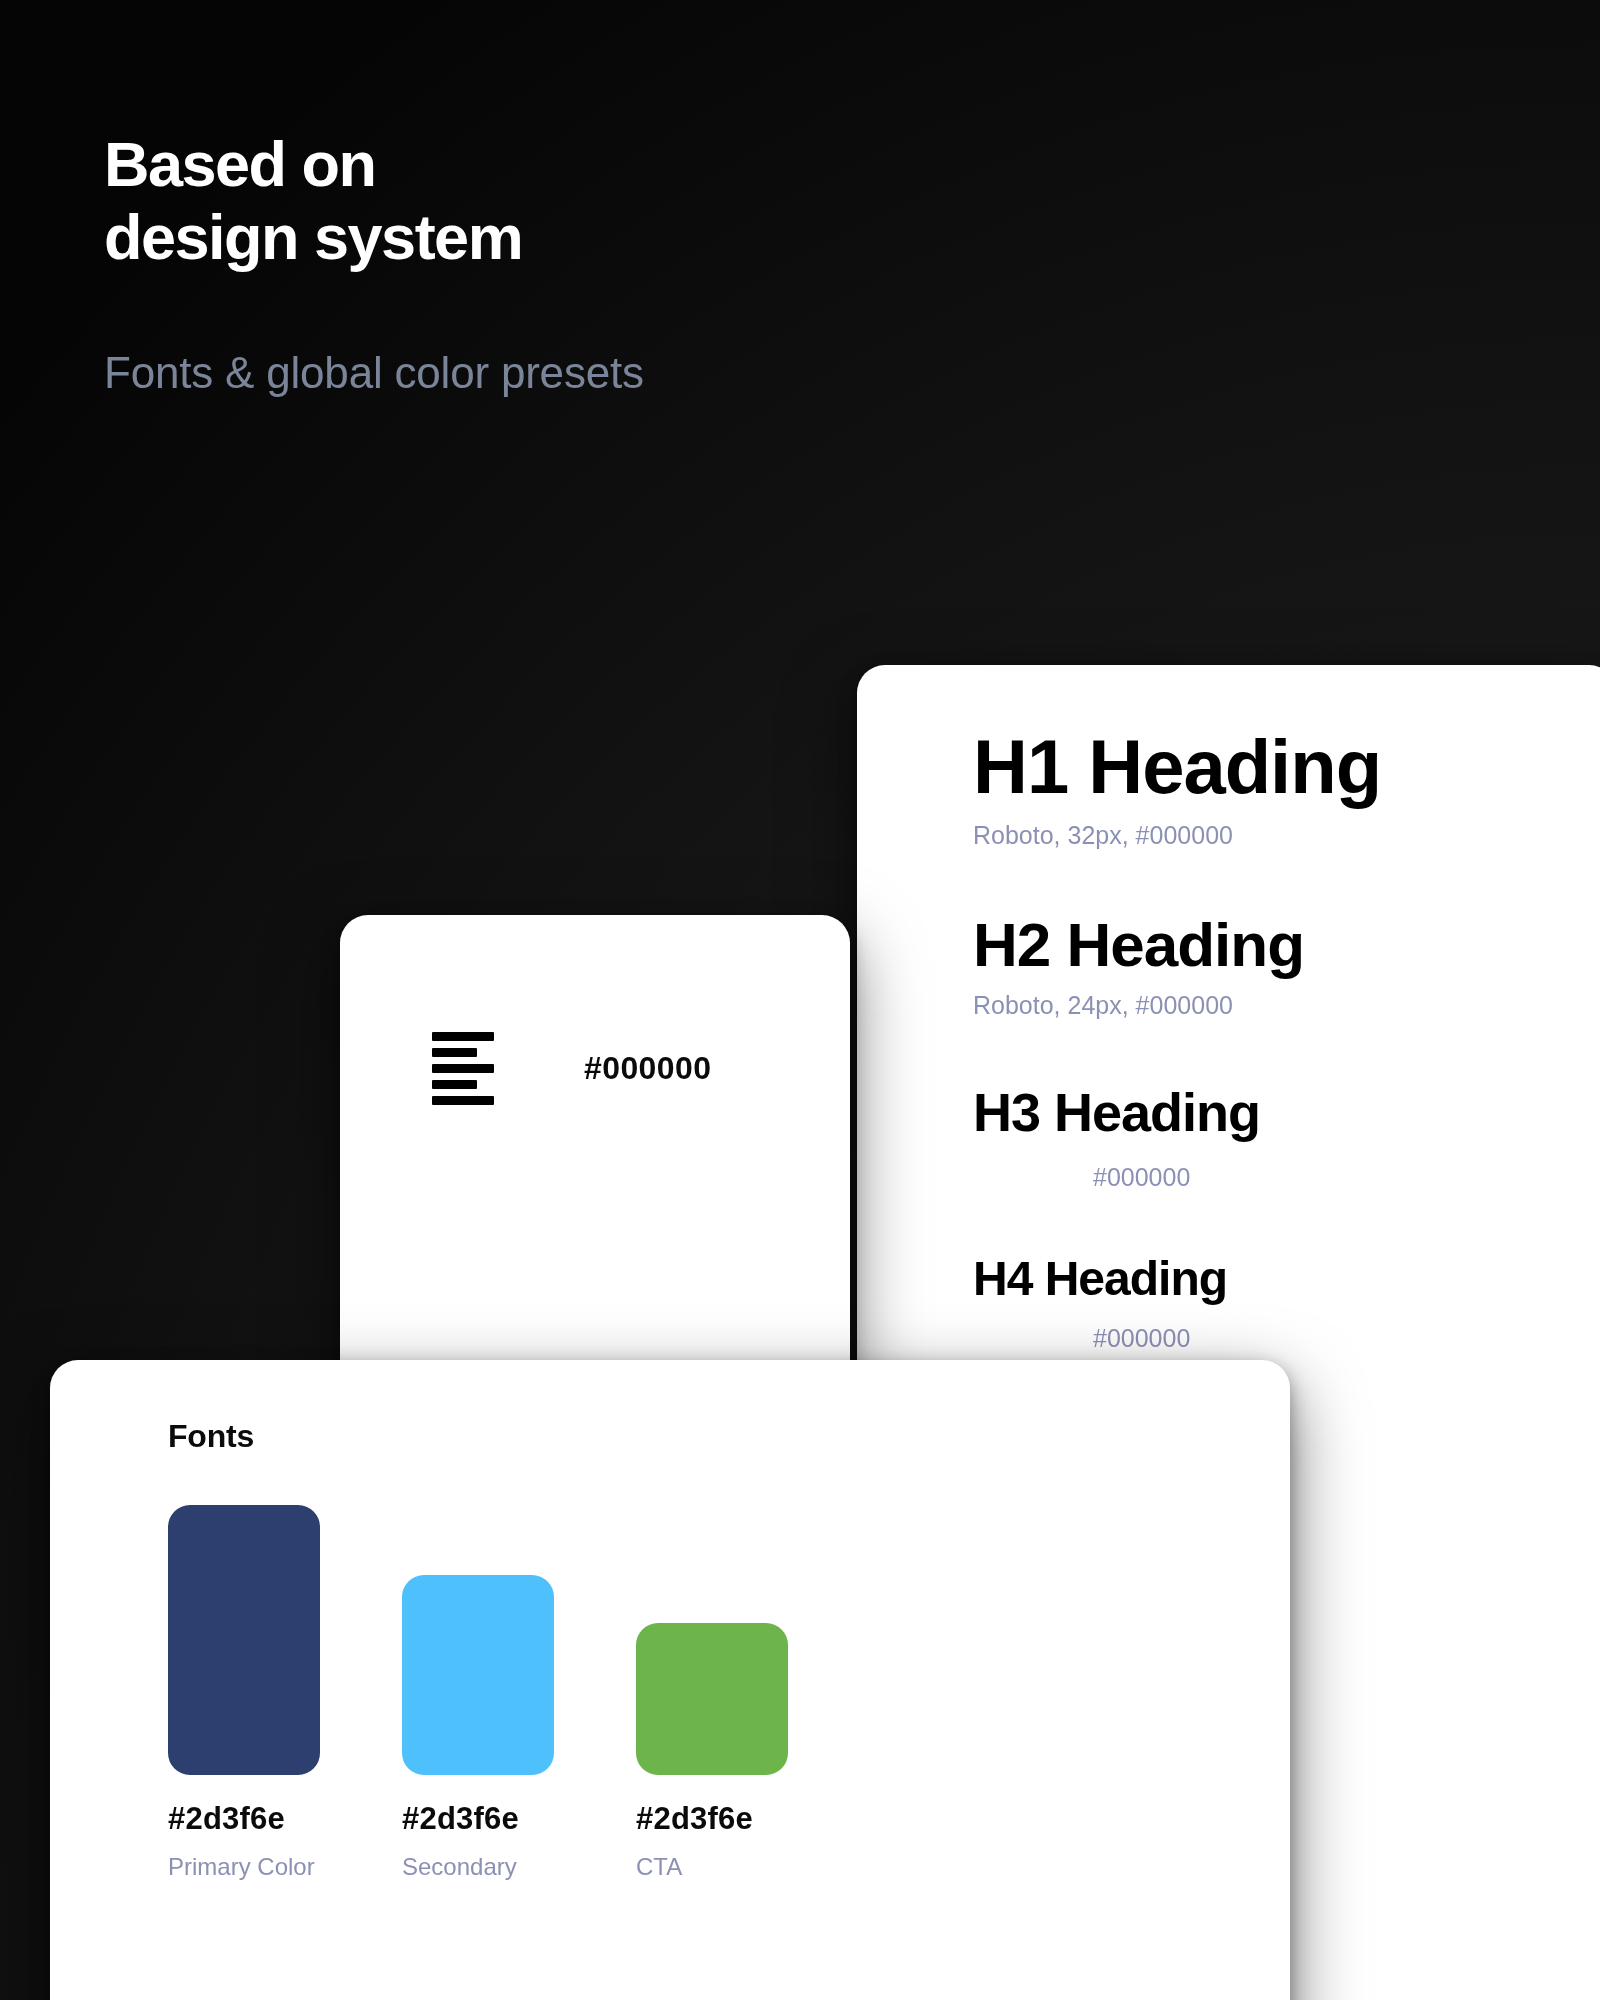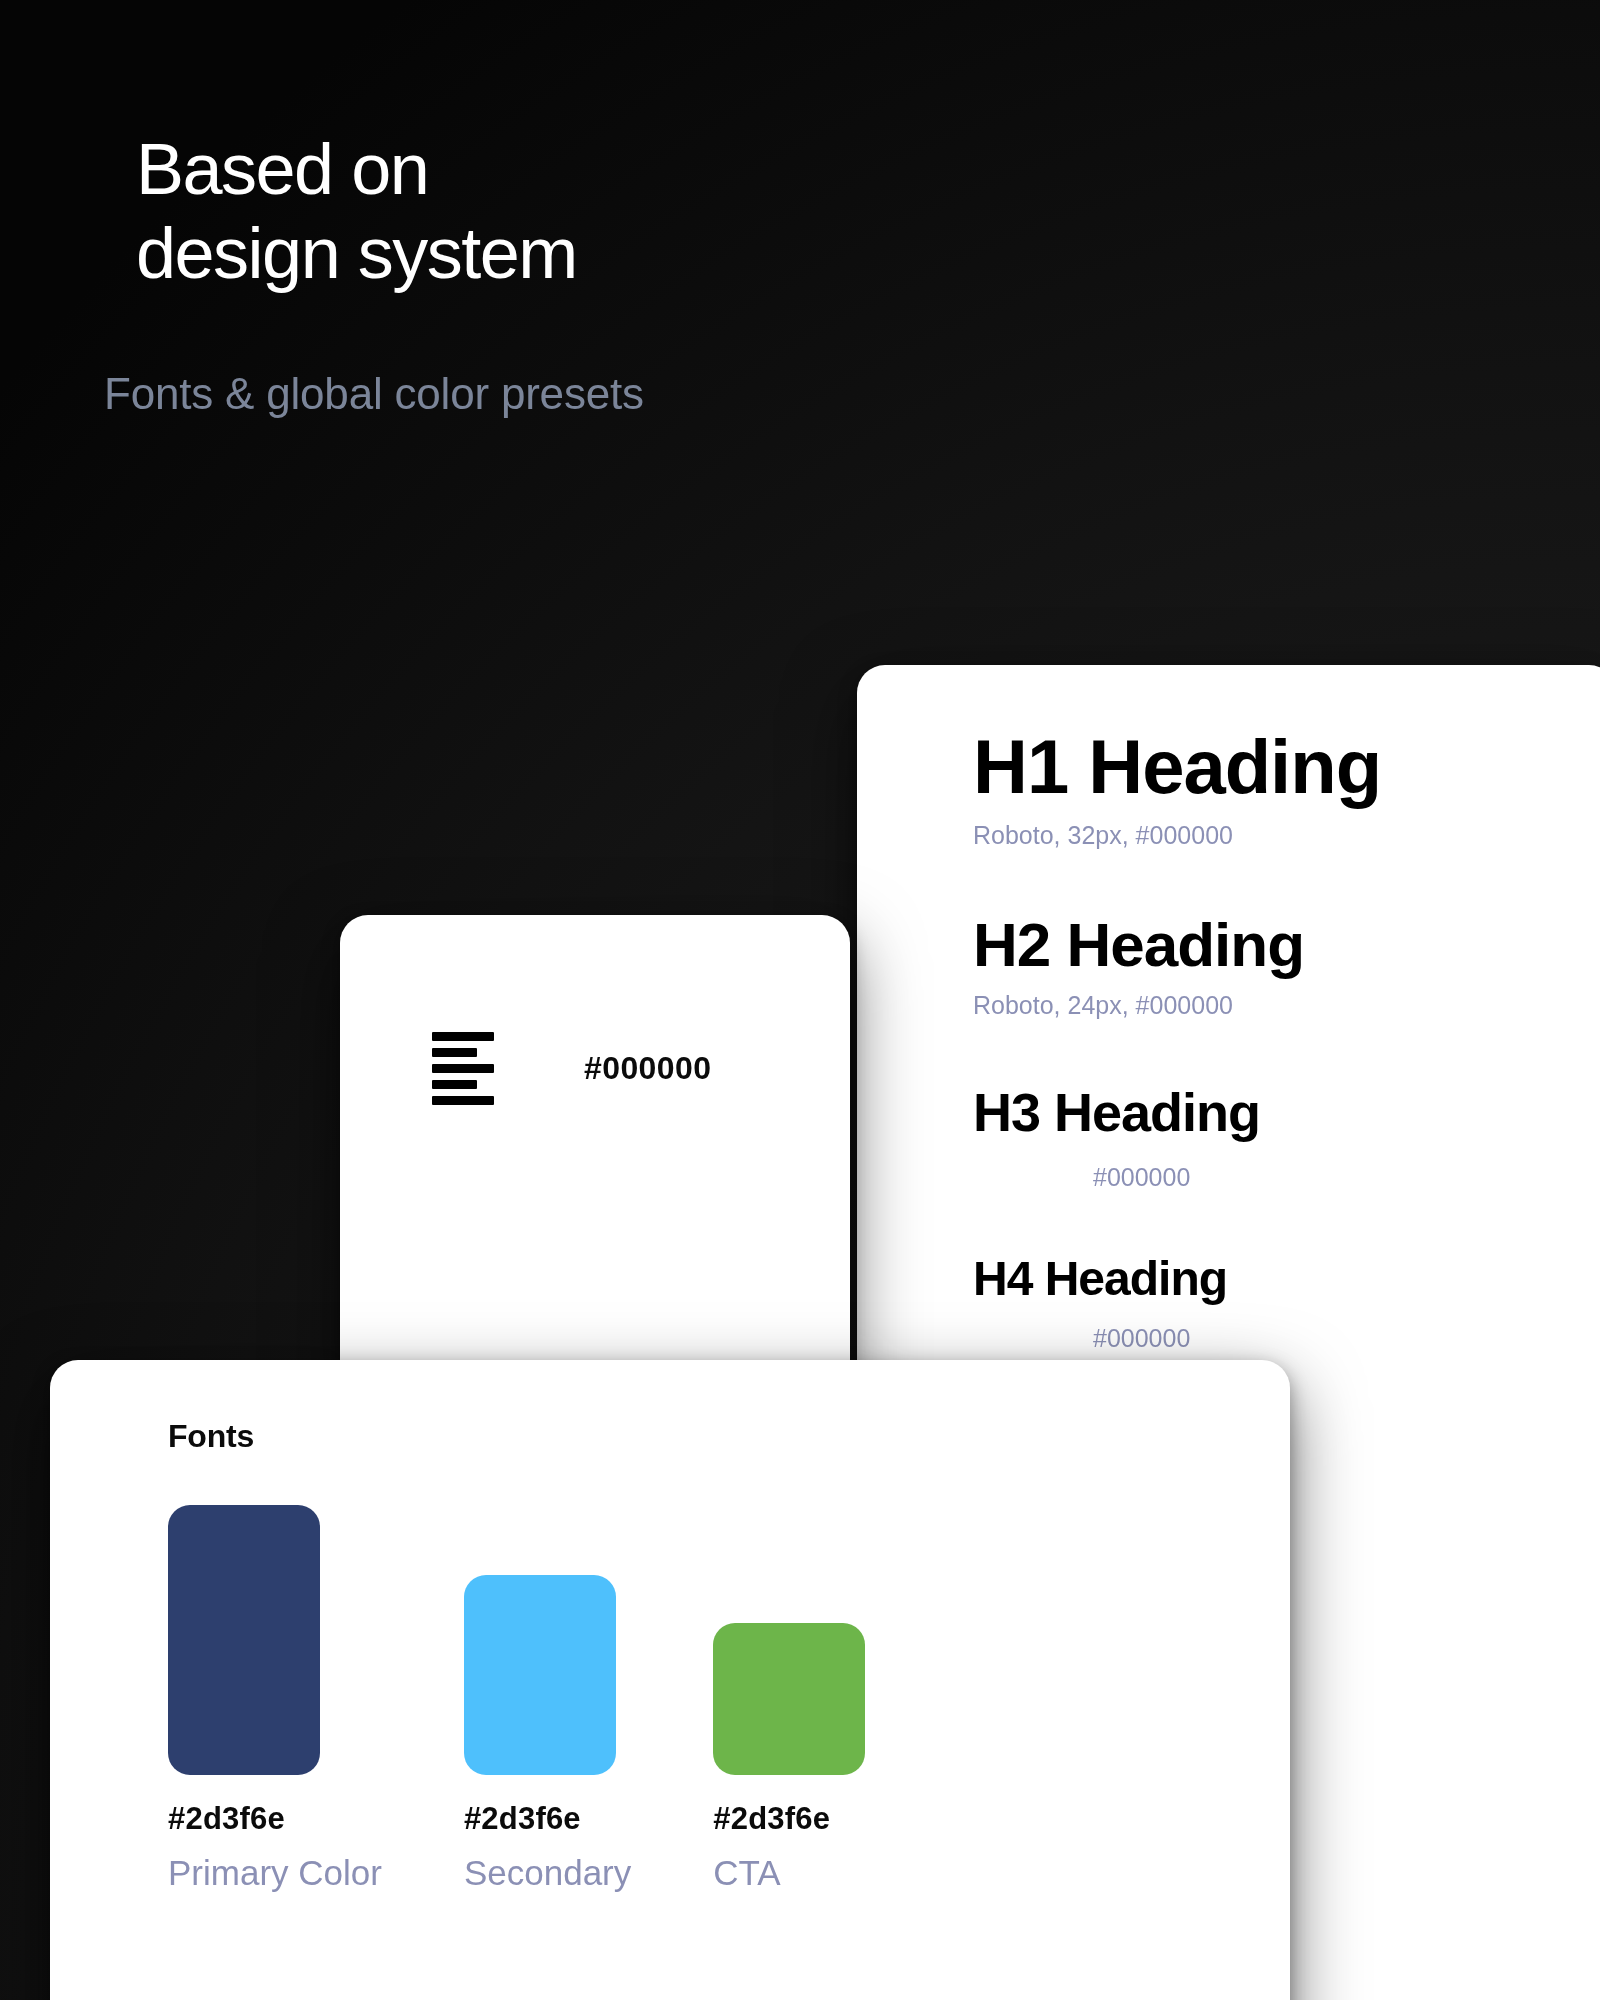--- a/index.html
+++ b/index.html
@@ -27,27 +27,26 @@
 
   
   .hero {
     position:absolute;
     left:104px;
     top:128px;
     width:1100px;
     z-index:5;
   }
   .hero-title {
-    font-size:72px;
+    font-size:63px;
     line-height:1.16;
-    font-weight:400;
+    font-weight:700;
     color:#ffffff;
     letter-spacing:-1.5px;
     white-space:pre-line;
-    margin-left:32px;
   }
   .hero-sub {
     margin-top:74px;
     font-size:44px;
     font-weight:400;
     color:#7b8599;
     letter-spacing:-0.2px;
   }
 
   
@@ -169,21 +168,21 @@
   .swatch .hex {
     margin-top:26px;
     font-size:31px;
     font-weight:700;
     color:#0b0b0b;
     letter-spacing:0.2px;
     white-space:nowrap;
   }
   .swatch .role {
     margin-top:16px;
-    font-size:35px;
+    font-size:24px;
     font-weight:400;
     color:#8b90b5;
     white-space:nowrap;
   }
 </style>
 </head>
 <body>
 
 <div id="stage">
 

